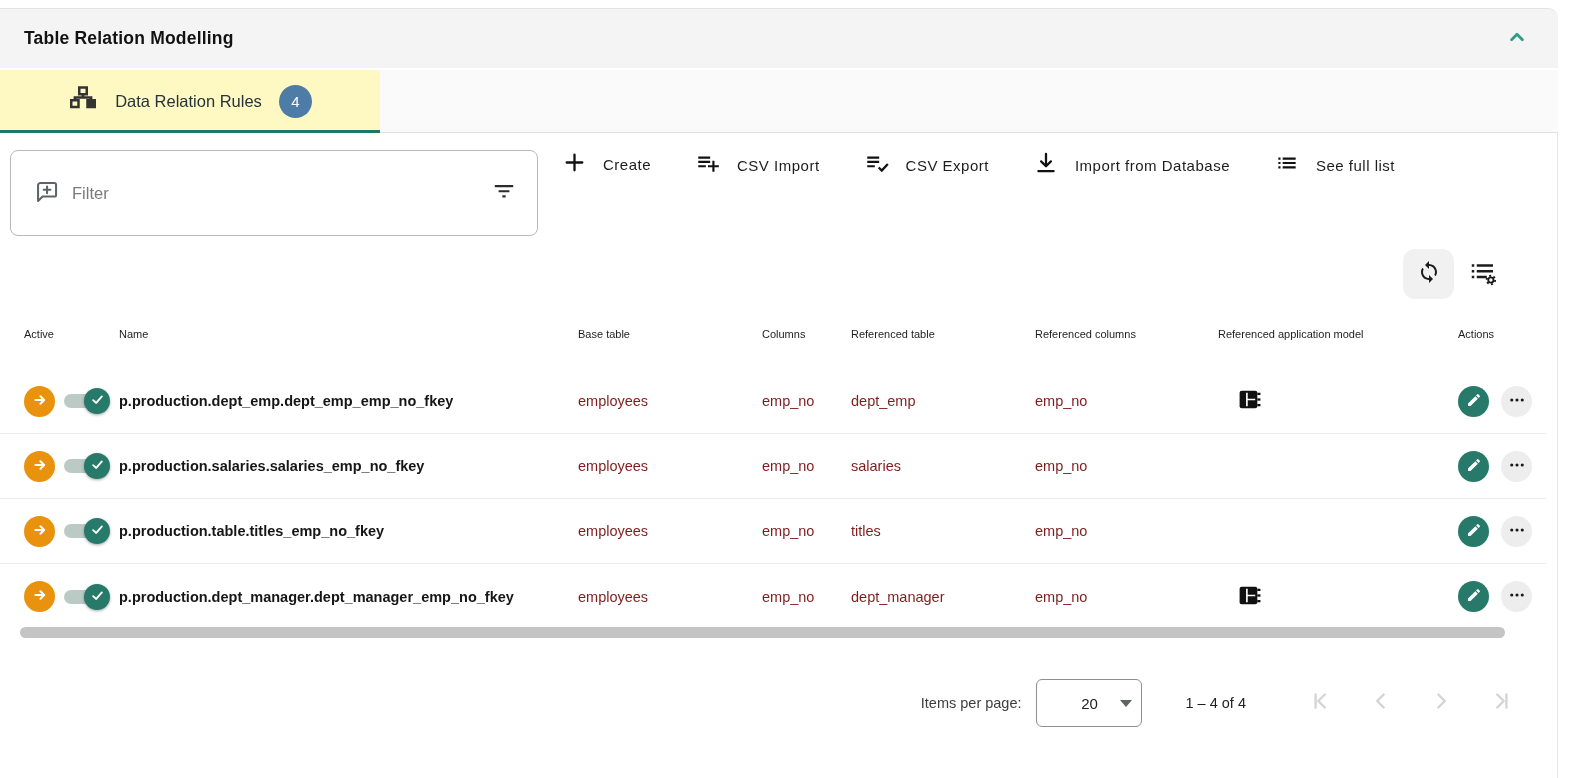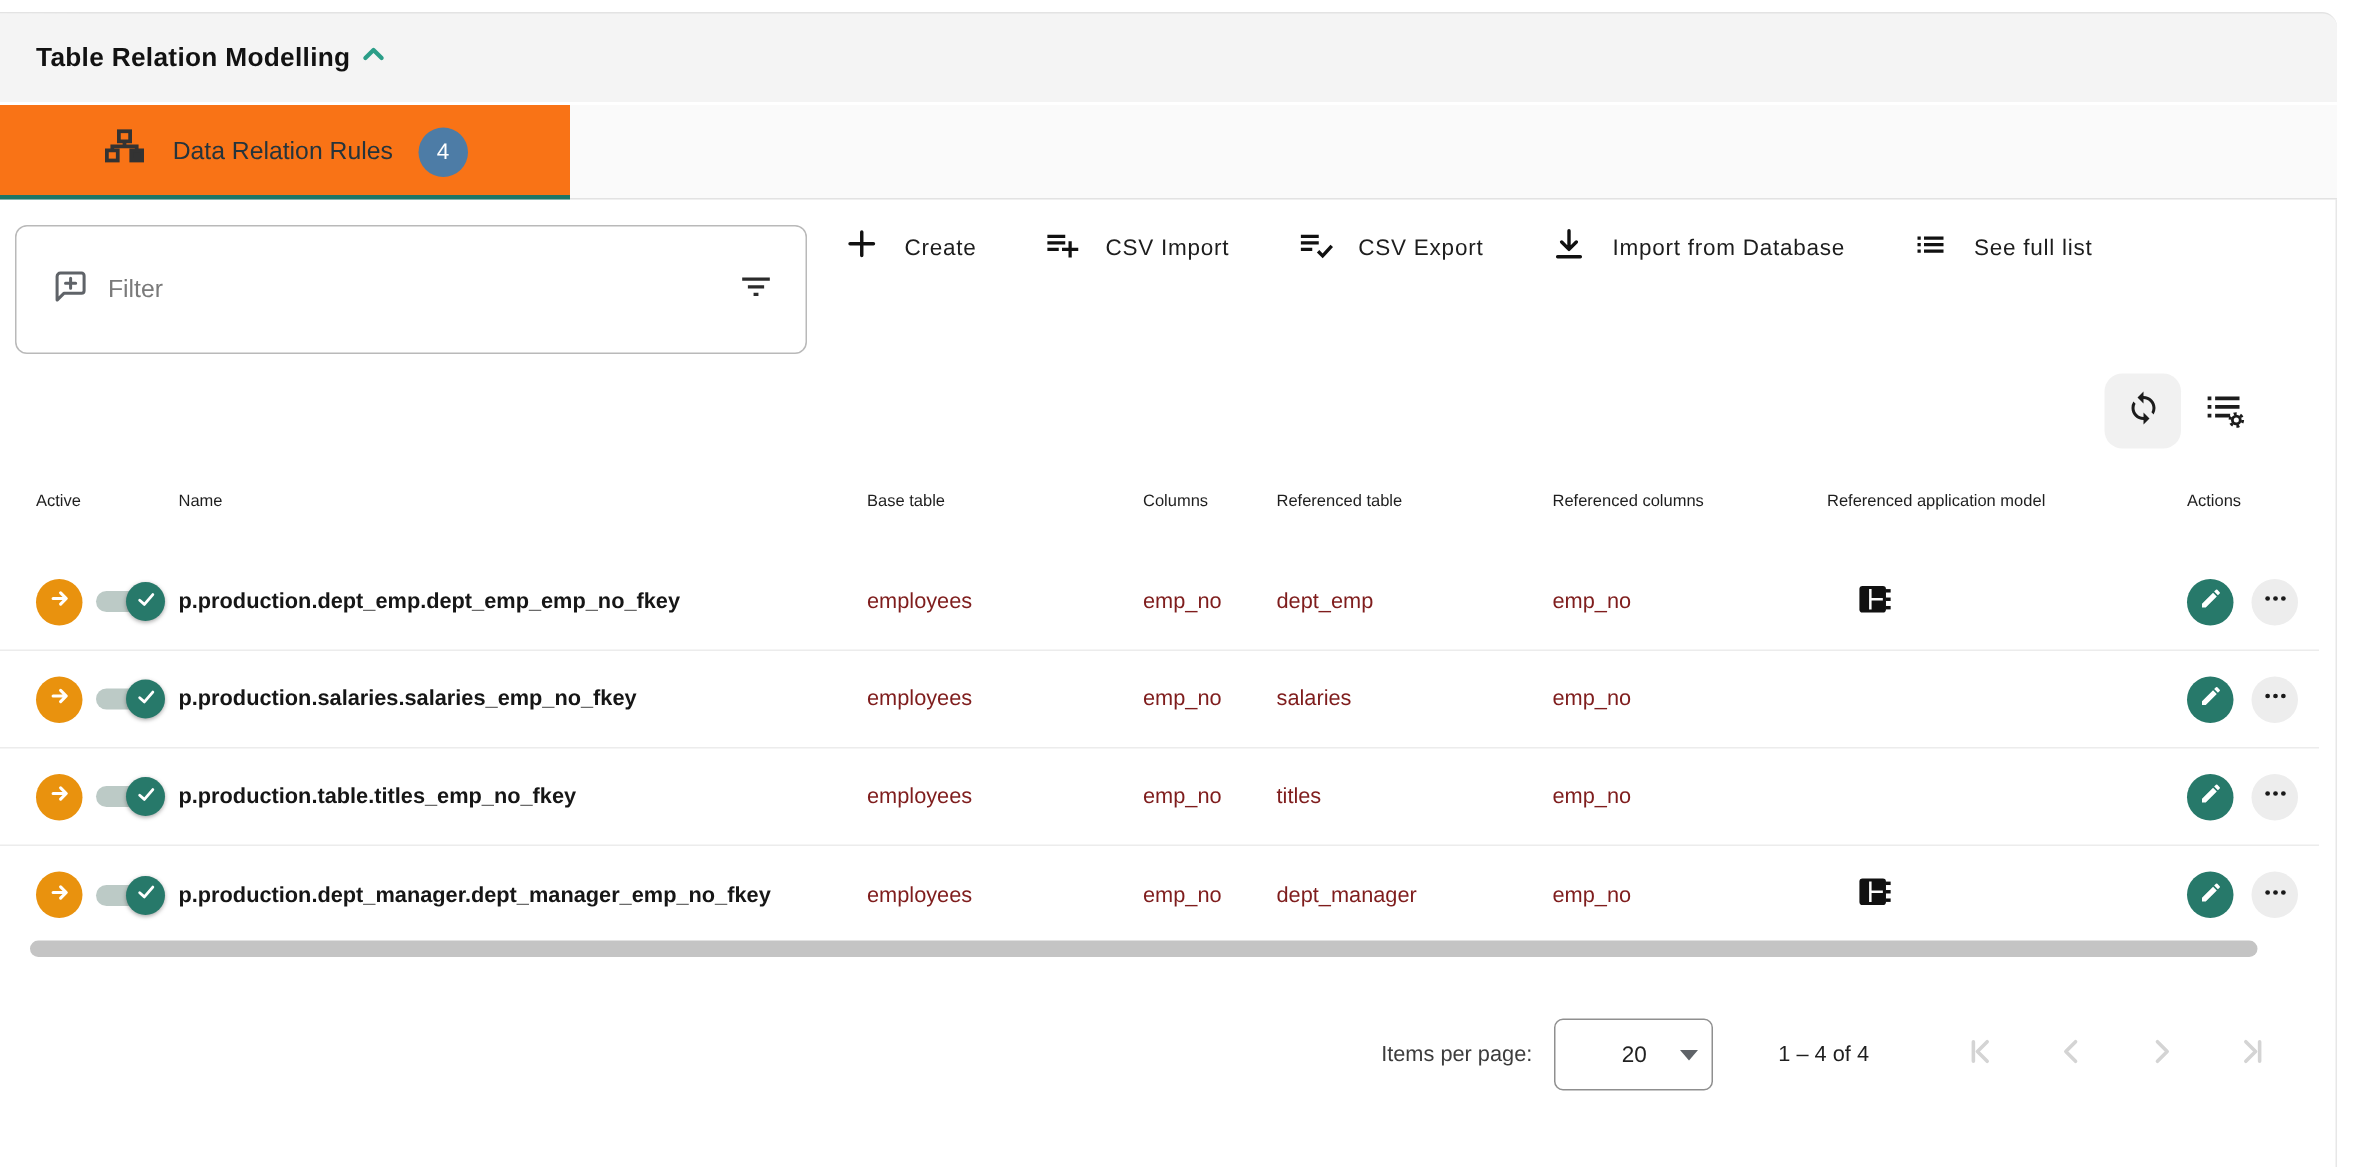--- a/index.html
+++ b/index.html
@@ -11,33 +11,33 @@
     overflow: hidden;
   }
   .canvas { position: absolute; inset: 0; }
   .right-edge { position: absolute; left: 1557px; top: 70px; bottom: 0; width: 1px; background: #e7e7e7; }
 
   
   .topbar {
     position: absolute; left: 0; top: 8px; width: 1558px; height: 60px;
     background: #f4f4f4; border-top: 1px solid #e3e3e3;
     border-top-right-radius: 10px;
-    display: flex; align-items: center; 
+    display: flex; align-items: center; justify-content: space-between;
     padding: 0 26px 0 24px;
   }
   .panel-title { font-size: 17.5px; font-weight: 700; color: #121212; letter-spacing: .2px; }
   .collapse-btn { width: 30px; height: 30px; display: flex; align-items: center; justify-content: center; cursor: pointer; }
 
   
   .tabstrip {
     position: absolute; left: 0; top: 70px; width: 1558px; height: 63px;
     display: flex; background: #fafafa; border-bottom: 1px solid #e2e2e2;
   }
   .tab { display: flex; align-items: center; justify-content: center; gap: 17px; cursor: pointer; }
-  .tab-relation { width: 380px; background: #f97316; position: relative; }
+  .tab-relation { width: 380px; background: #fef9c3; position: relative; }
   .tab-relation::after { content:""; position: absolute; left: 0; right: 0; bottom: -1px; height: 3px; background: #1e7666; }
   .tab-apply { width: 310px; background: #f7f8f7; border-right: 1px solid #e9e9e9; }
   .tab-label { font-size: 16.5px; color: #25343c; }
   .badge {
     width: 33px; height: 33px; border-radius: 50%; background: #4d7ca6;
     color: #fff; display: flex; align-items: center; justify-content: center; font-size: 15px;
   }
 
   
   .filter-box {

